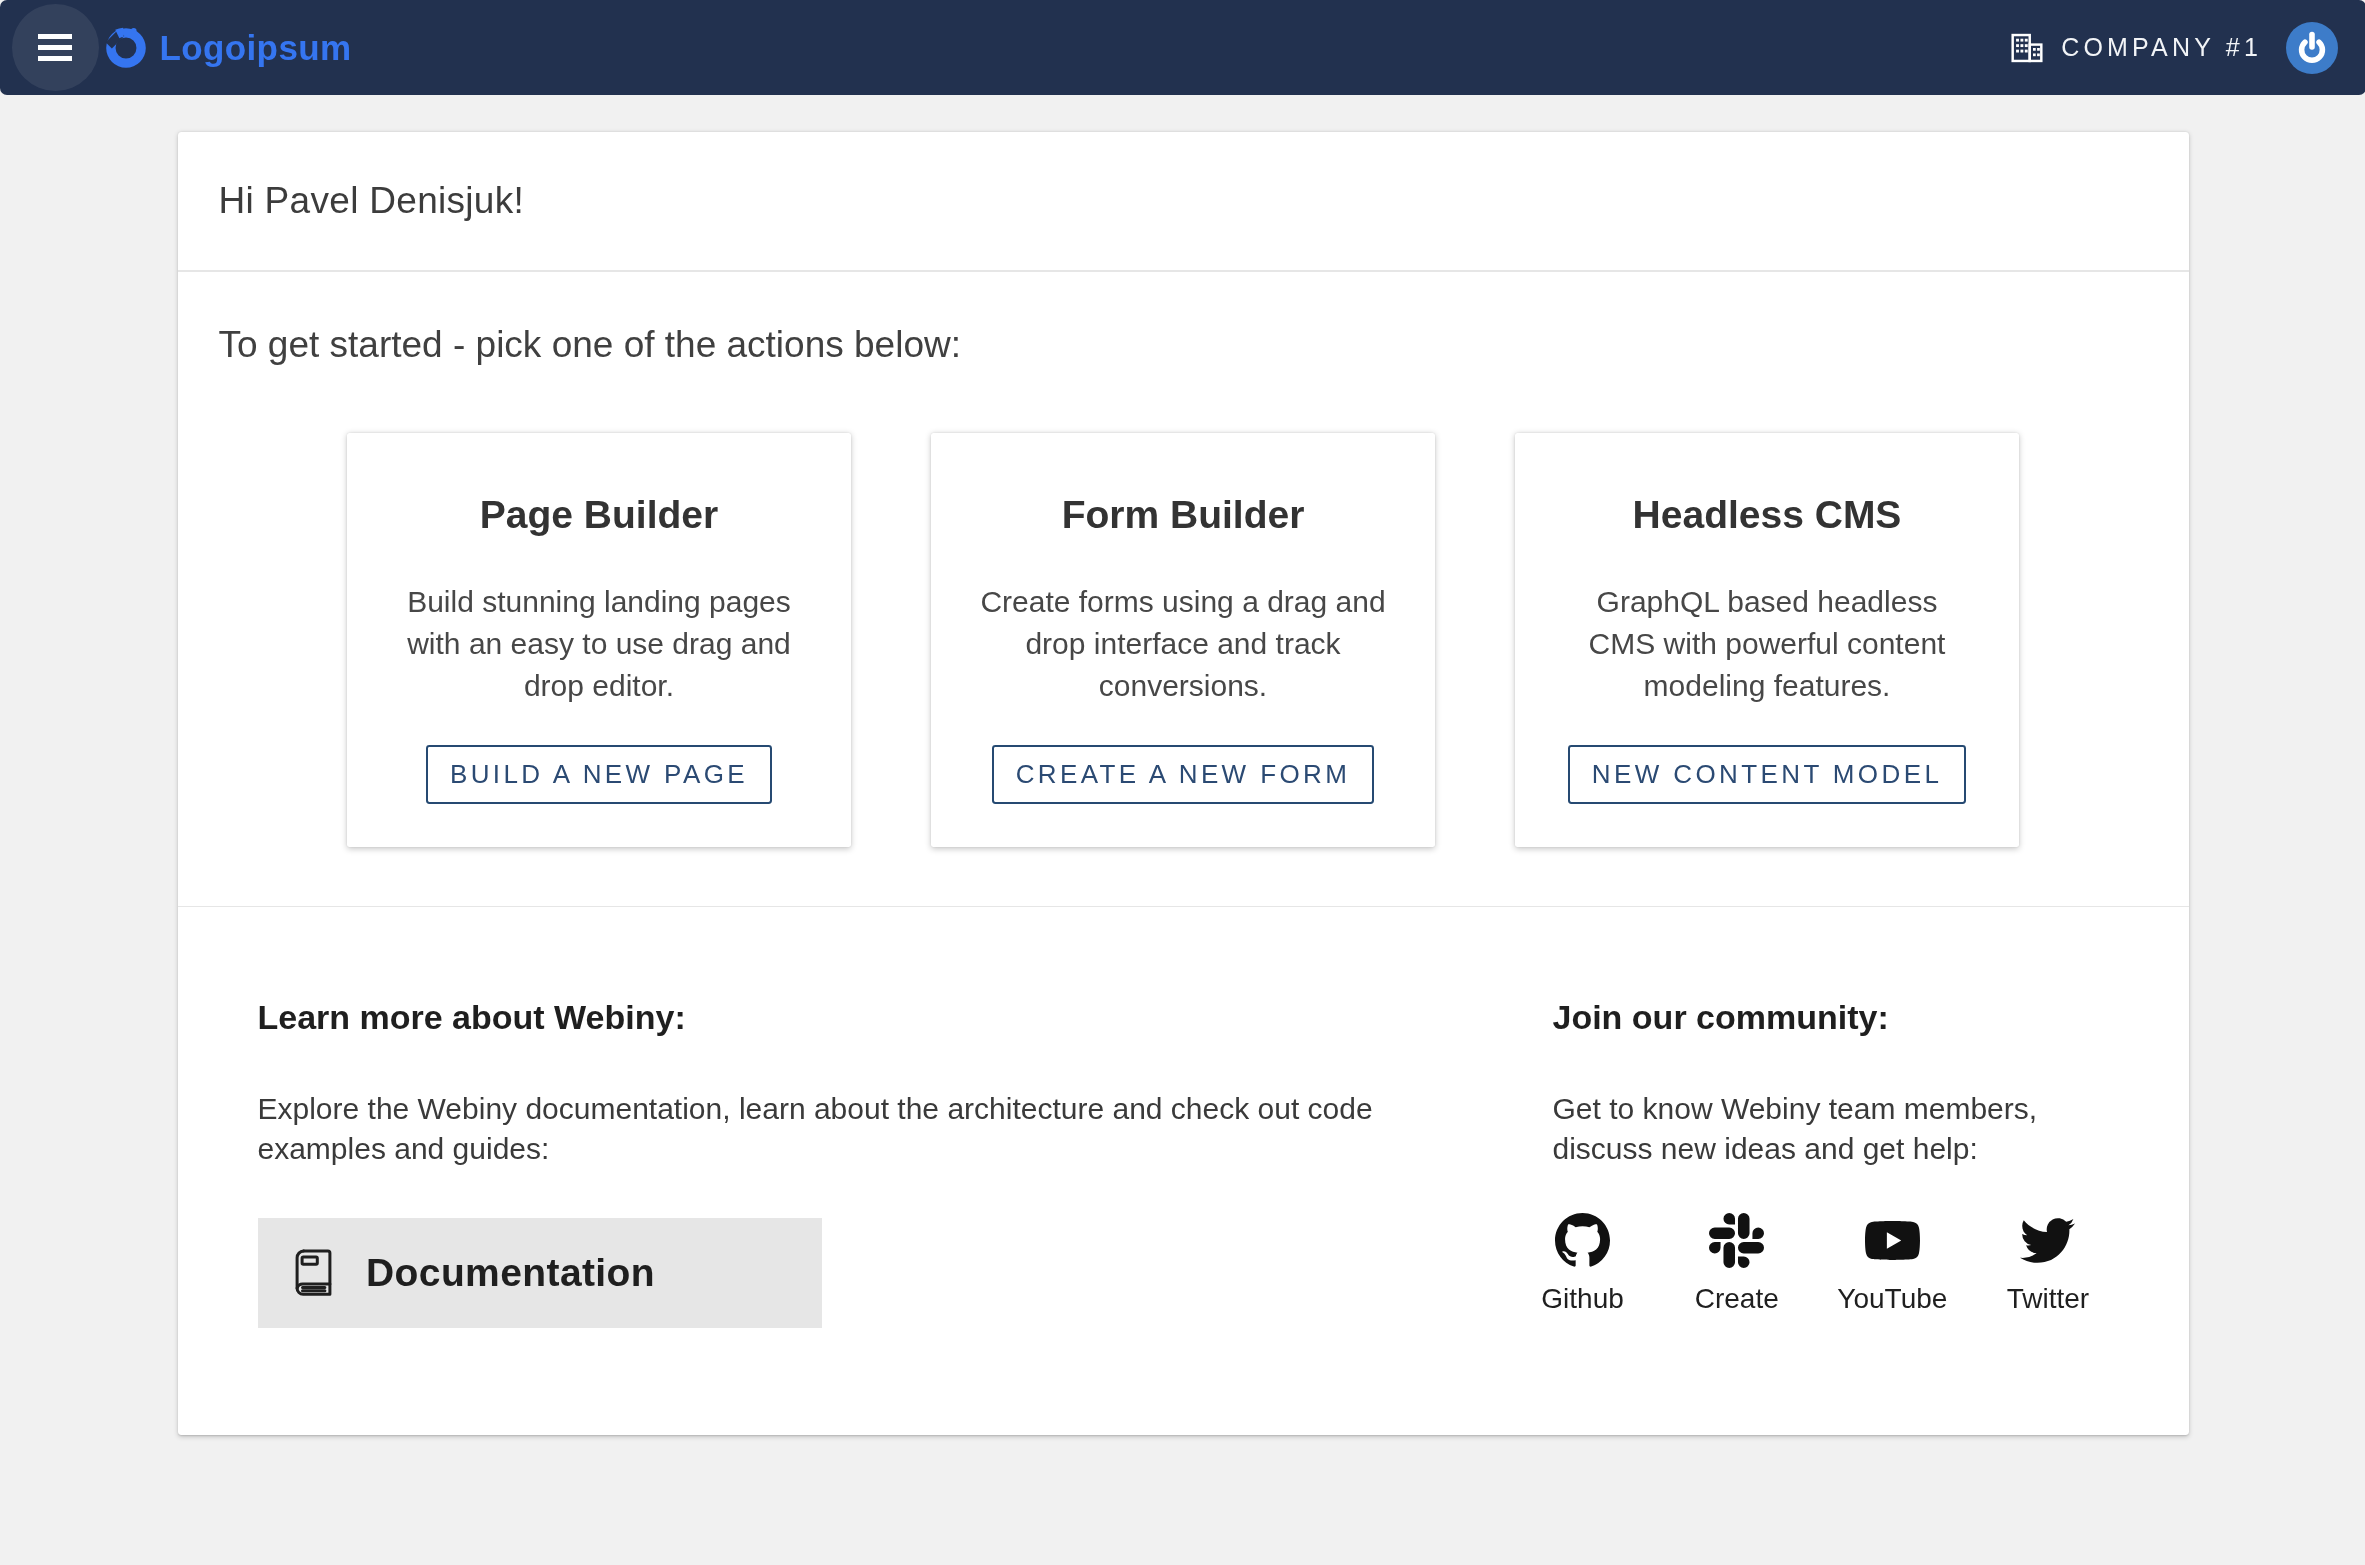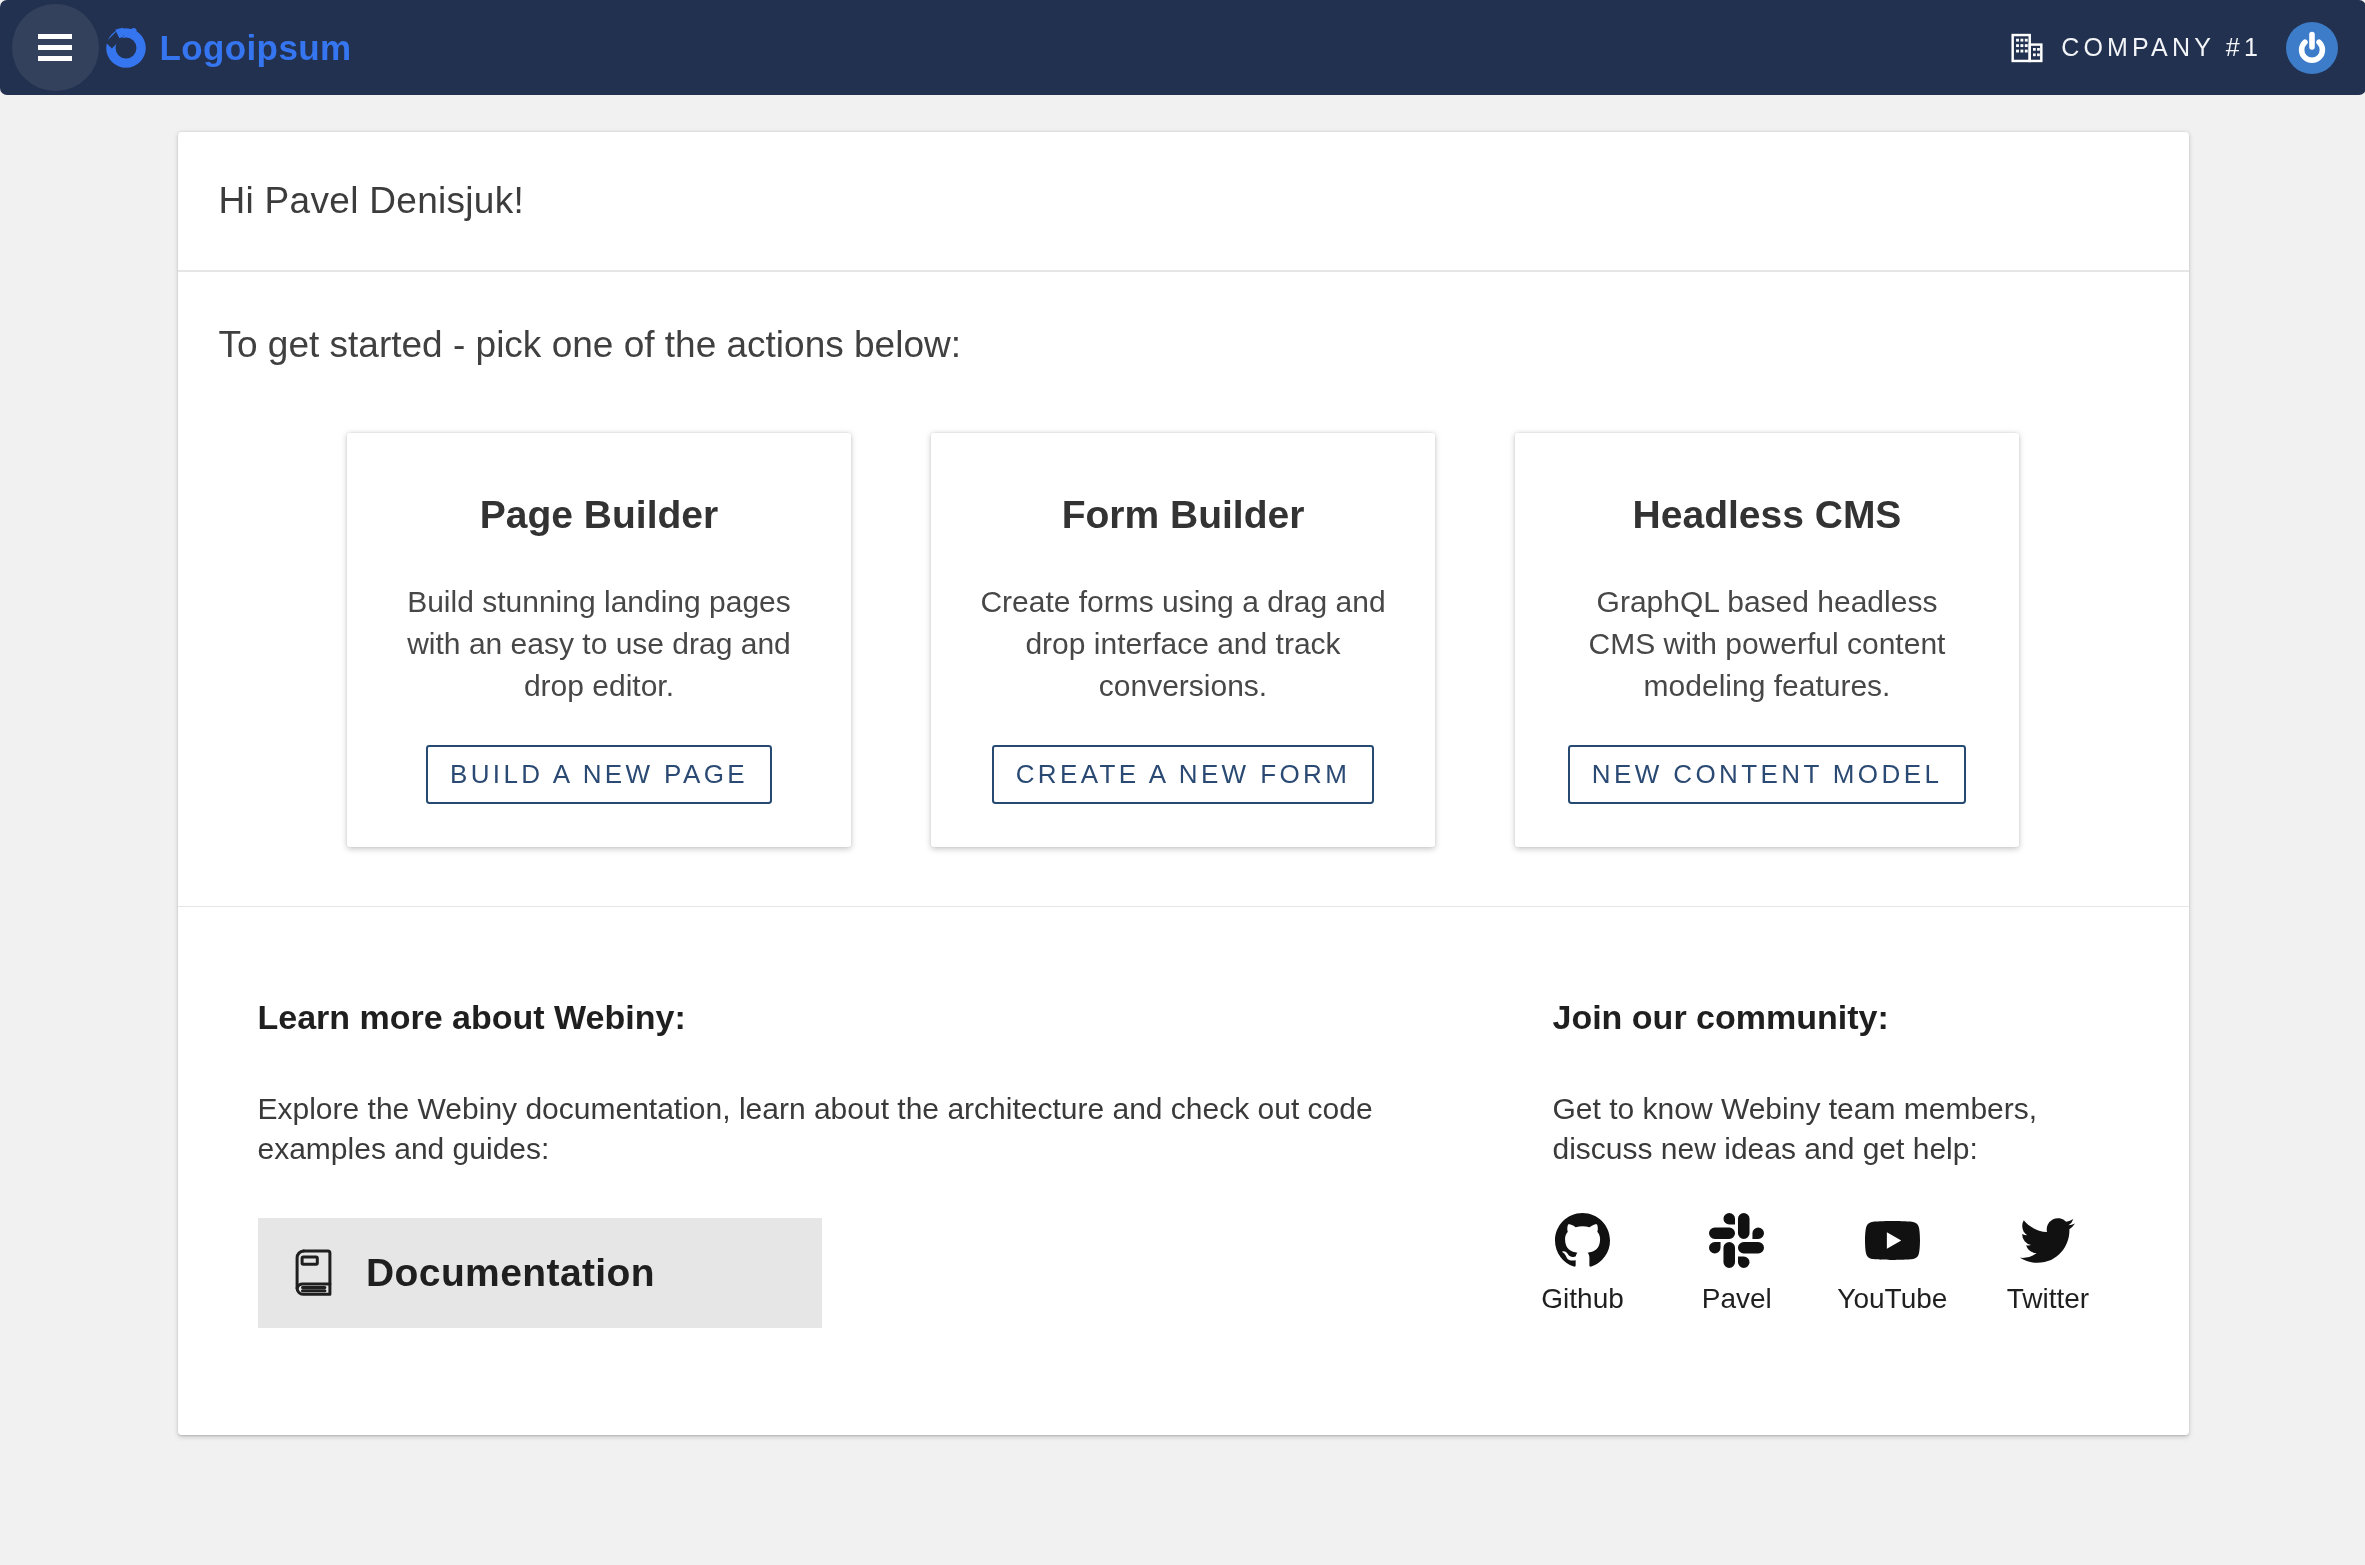--- a/index.html
+++ b/index.html
@@ -259,21 +259,21 @@
           <svg viewBox="0 0 24 24" fill="#111111">
             <path d="M12 0C5.37 0 0 5.37 0 12c0 5.31 3.435 9.795 8.205 11.385.6.105.825-.255.825-.57 0-.285-.015-1.23-.015-2.235-3.015.555-3.795-.735-4.035-1.41-.135-.345-.72-1.41-1.23-1.695-.42-.225-1.02-.78-.015-.795.945-.015 1.62.87 1.845 1.23 1.08 1.815 2.805 1.305 3.495.99.105-.78.42-1.305.765-1.605-2.67-.3-5.46-1.335-5.46-5.925 0-1.305.465-2.385 1.23-3.225-.12-.3-.54-1.53.12-3.18 0 0 1.005-.315 3.3 1.23.96-.27 1.98-.405 3-.405s2.04.135 3 .405c2.295-1.56 3.3-1.23 3.3-1.23.66 1.65.24 2.88.12 3.18.765.84 1.23 1.905 1.23 3.225 0 4.605-2.805 5.625-5.475 5.925.435.375.81 1.095.81 2.22 0 1.605-.015 2.895-.015 3.3 0 .315.225.69.825.57A12.02 12.02 0 0 0 24 12c0-6.63-5.37-12-12-12z"></path>
           </svg>
           <span class="social-label">Github</span>
         </a>
 
         <a class="social-item">
           <svg viewBox="0 0 24 24" fill="#111111">
             <path d="M5.042 15.165a2.528 2.528 0 0 1-2.52 2.523A2.528 2.528 0 0 1 0 15.165a2.527 2.527 0 0 1 2.522-2.52h2.52v2.52zM6.313 15.165a2.527 2.527 0 0 1 2.521-2.52 2.527 2.527 0 0 1 2.521 2.52v6.313A2.528 2.528 0 0 1 8.834 24a2.528 2.528 0 0 1-2.521-2.522v-6.313zM8.834 5.042a2.528 2.528 0 0 1-2.521-2.52A2.528 2.528 0 0 1 8.834 0a2.528 2.528 0 0 1 2.521 2.522v2.52H8.834zM8.834 6.313a2.528 2.528 0 0 1 2.521 2.521 2.528 2.528 0 0 1-2.521 2.521H2.522A2.528 2.528 0 0 1 0 8.834a2.528 2.528 0 0 1 2.522-2.521h6.312zM18.956 8.834a2.528 2.528 0 0 1 2.522-2.521A2.528 2.528 0 0 1 24 8.834a2.528 2.528 0 0 1-2.522 2.521h-2.522V8.834zM17.688 8.834a2.528 2.528 0 0 1-2.523 2.521 2.527 2.527 0 0 1-2.52-2.521V2.522A2.527 2.527 0 0 1 15.165 0a2.528 2.528 0 0 1 2.523 2.522v6.312zM15.165 18.956a2.528 2.528 0 0 1 2.523 2.522A2.528 2.528 0 0 1 15.165 24a2.527 2.527 0 0 1-2.52-2.522v-2.522h2.52zM15.165 17.688a2.527 2.527 0 0 1-2.52-2.523 2.526 2.526 0 0 1 2.52-2.52h6.313A2.527 2.527 0 0 1 24 15.165a2.528 2.528 0 0 1-2.522 2.523h-6.313z"></path>
           </svg>
-          <span class="social-label">Pavel</span>
+          <span class="social-label">Create</span>
         </a>
 
         <a class="social-item">
           <svg viewBox="0 0 24 24" fill="#111111">
             <path d="M23.498 6.186a3.016 3.016 0 0 0-2.122-2.136C19.505 3.545 12 3.545 12 3.545s-7.505 0-9.377.505A3.017 3.017 0 0 0 .502 6.186C0 8.07 0 12 0 12s0 3.93.502 5.814a3.016 3.016 0 0 0 2.122 2.136c1.871.505 9.376.505 9.376.505s7.505 0 9.377-.505a3.015 3.015 0 0 0 2.122-2.136C24 15.93 24 12 24 12s0-3.93-.502-5.814zM9.545 15.568V8.432L15.818 12l-6.273 3.568z"></path>
           </svg>
           <span class="social-label">YouTube</span>
         </a>
 
         <a class="social-item">

